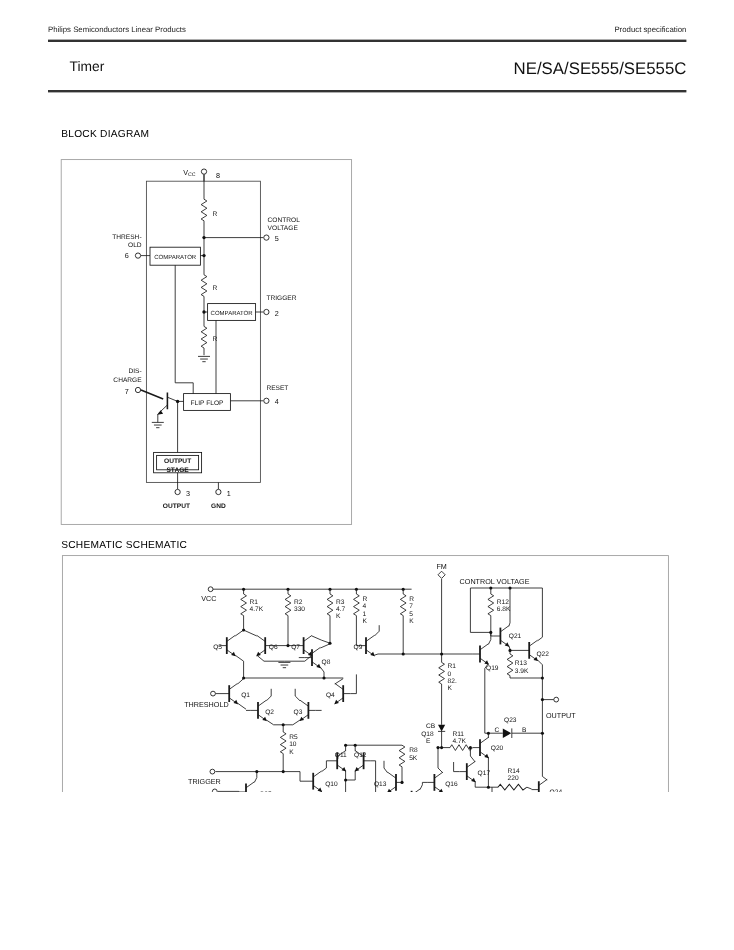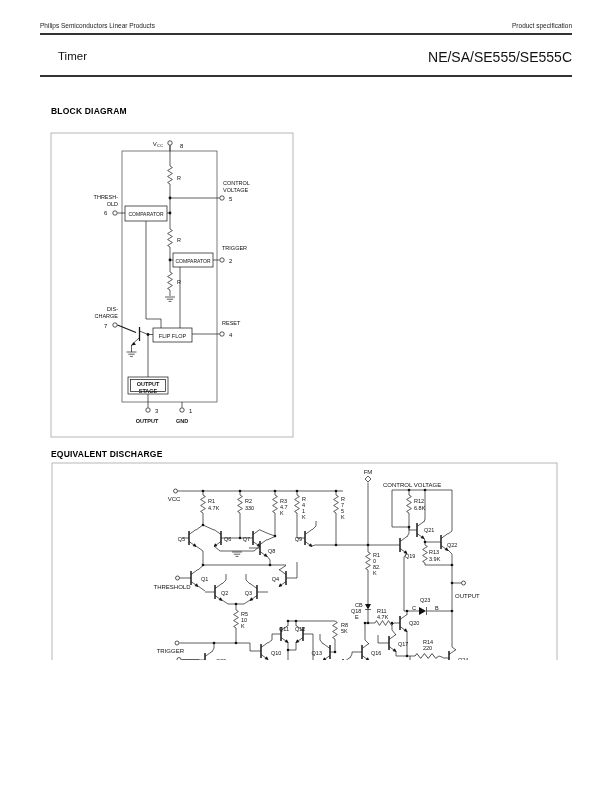--- a/index.html
+++ b/index.html
@@ -6,21 +6,21 @@
   .page{position:relative;width:612px;height:660px;background:#ffffff;overflow:hidden;
         font-family:"Liberation Sans", sans-serif;color:#111;}
   .hdr-small{position:absolute;font-size:6.5px;color:#222;}
   .hdr-left{left:40px;top:22px;}
   .hdr-right{right:40px;top:22px;}
   .rule{position:absolute;left:40px;right:40px;background:#333;}
   .rule1{top:33px;height:1.5px;}
   .rule2{top:75px;height:2px;}
   .prod-title{position:absolute;left:58px;top:50px;font-size:11.5px;color:#111;}
   .part-no{position:absolute;right:40px;top:49px;font-size:14px;color:#111;}
-  .sec-title{position:absolute;font-size:8.5px;font-weight:bold;color:#000;letter-spacing:.2px;}
+  .sec-title{position:absolute;font-size:8.5px;font-weight:normal;color:#000;letter-spacing:.2px;}
   .sec1{left:51px;top:106px;}
   .sec2{left:51px;top:449px;}
   svg.diagram{position:absolute;left:0;top:0;}
   svg.diagram text{font-family:"Liberation Sans",sans-serif;fill:#111;}
   .footer-date{position:absolute;left:44px;top:763px;font-size:7.5px;color:#555;}
   .footer-page{position:absolute;left:272px;top:765px;font-size:7.5px;color:#444;}
   .wm-band{position:absolute;left:0;top:699px;width:612px;height:83px;
            mix-blend-mode:multiply;}
   .wm-text{position:absolute;left:20px;top:688px;width:592px;font-size:106px;line-height:1;
            color:#ffffff;letter-spacing:-2px;font-family:"Liberation Sans",sans-serif;}
@@ -31,21 +31,21 @@
 <div class="page">
 
   <div class="hdr-small hdr-left">Philips Semiconductors Linear Products</div>
   <div class="hdr-small hdr-right">Product specification</div>
   <div class="rule rule1"></div>
   <div class="prod-title">Timer</div>
   <div class="part-no">NE/SA/SE555/SE555C</div>
   <div class="rule rule2"></div>
 
   <div class="sec-title sec1">BLOCK DIAGRAM</div>
-  <div class="sec-title sec2">EQUIVALENT DISCHARGE</div>
+  <div class="sec-title sec2">SCHEMATIC SCHEMATIC</div>
 
   <svg class="diagram" width="612" height="792" viewBox="0 0 612 792">
     <defs>
       <g id="res-v">
           <path d="M0 0 L2.4 1.5 L-2.4 4.5 L2.4 7.5 L-2.4 10.5 L2.4 13.5 L-2.4 16.5 L0 18" fill="none"></path>
         </g>
       <g id="res-h">
           <path d="M0 0 L1.5 -2.4 L4.5 2.4 L7.5 -2.4 L10.5 2.4 L13.5 -2.4 L16.5 2.4 L19 0" fill="none"></path>
         </g>
       <g id="gnd-s">

